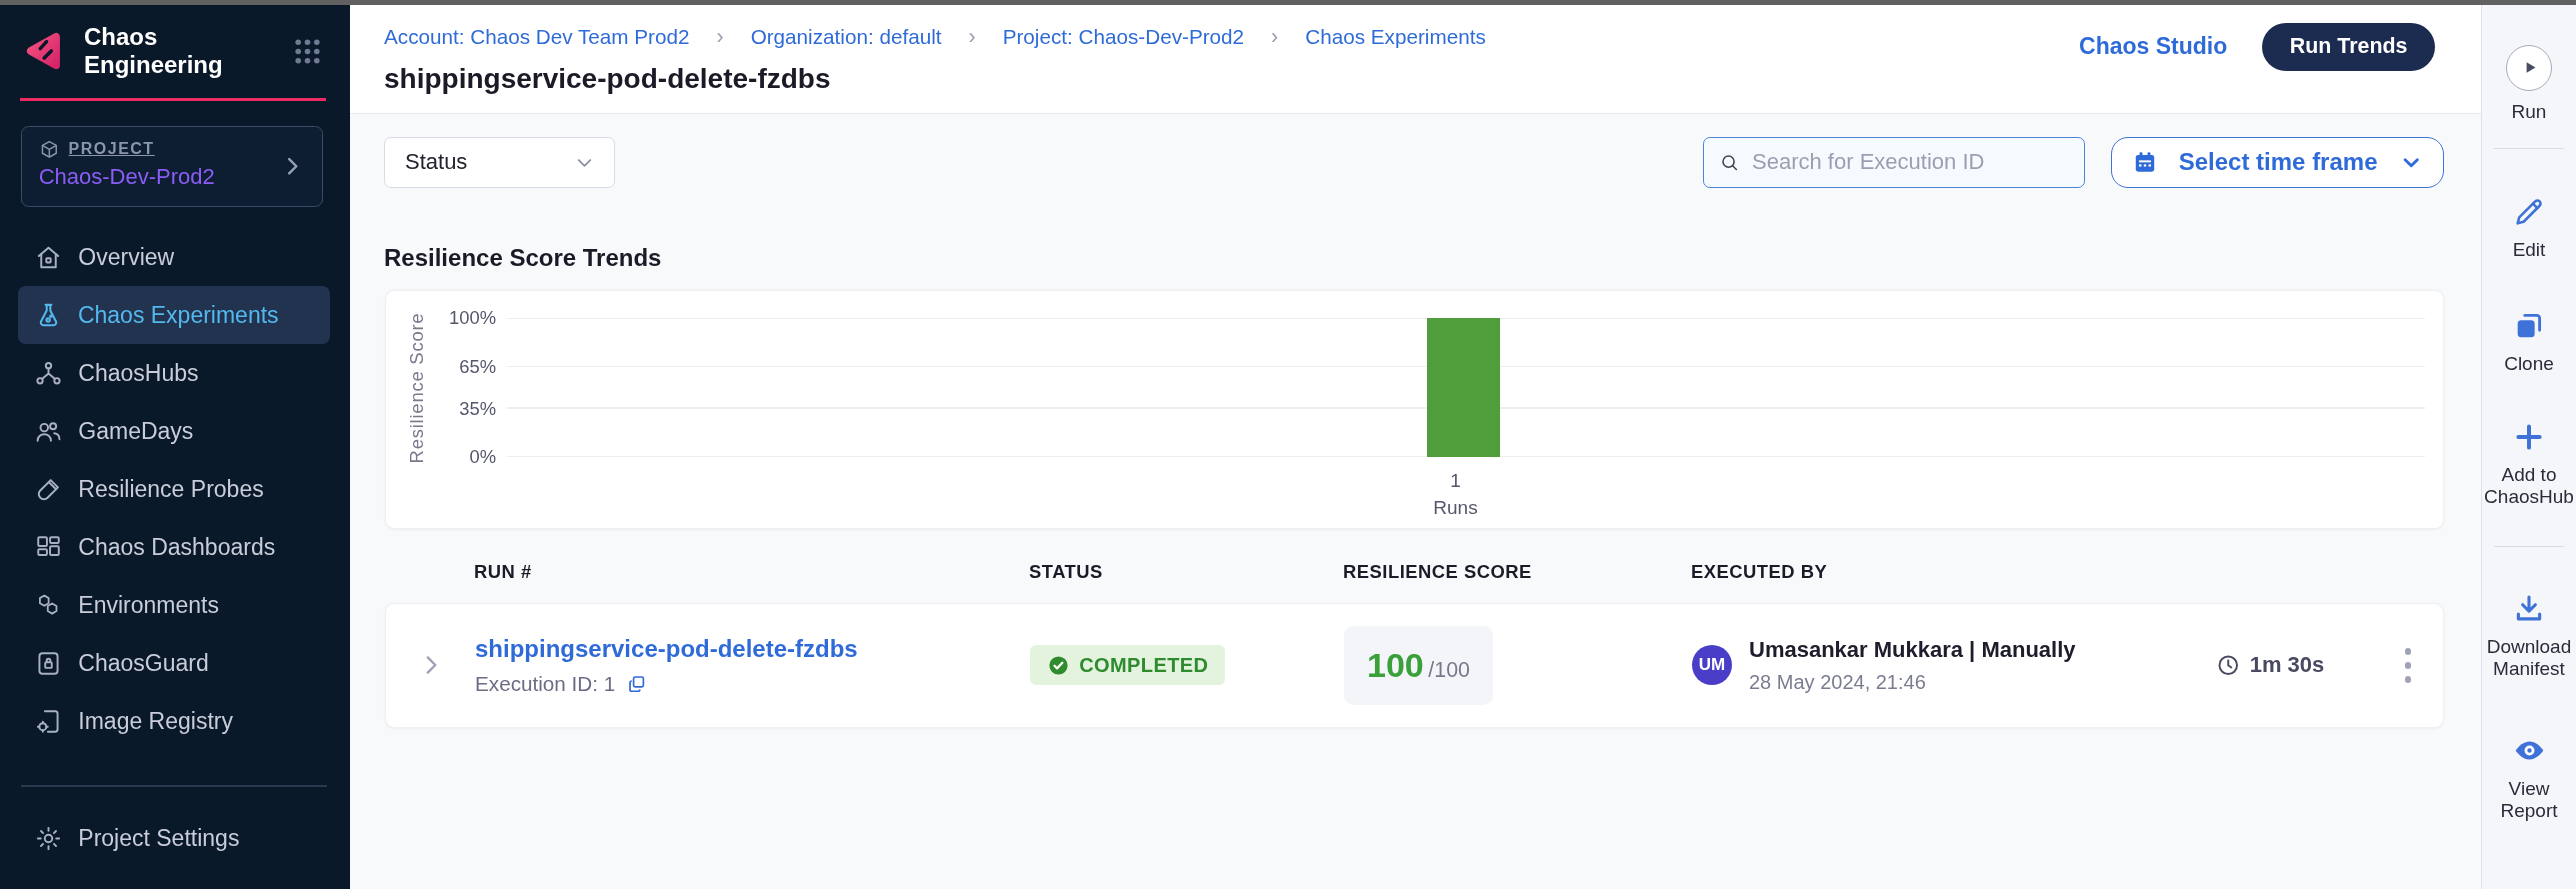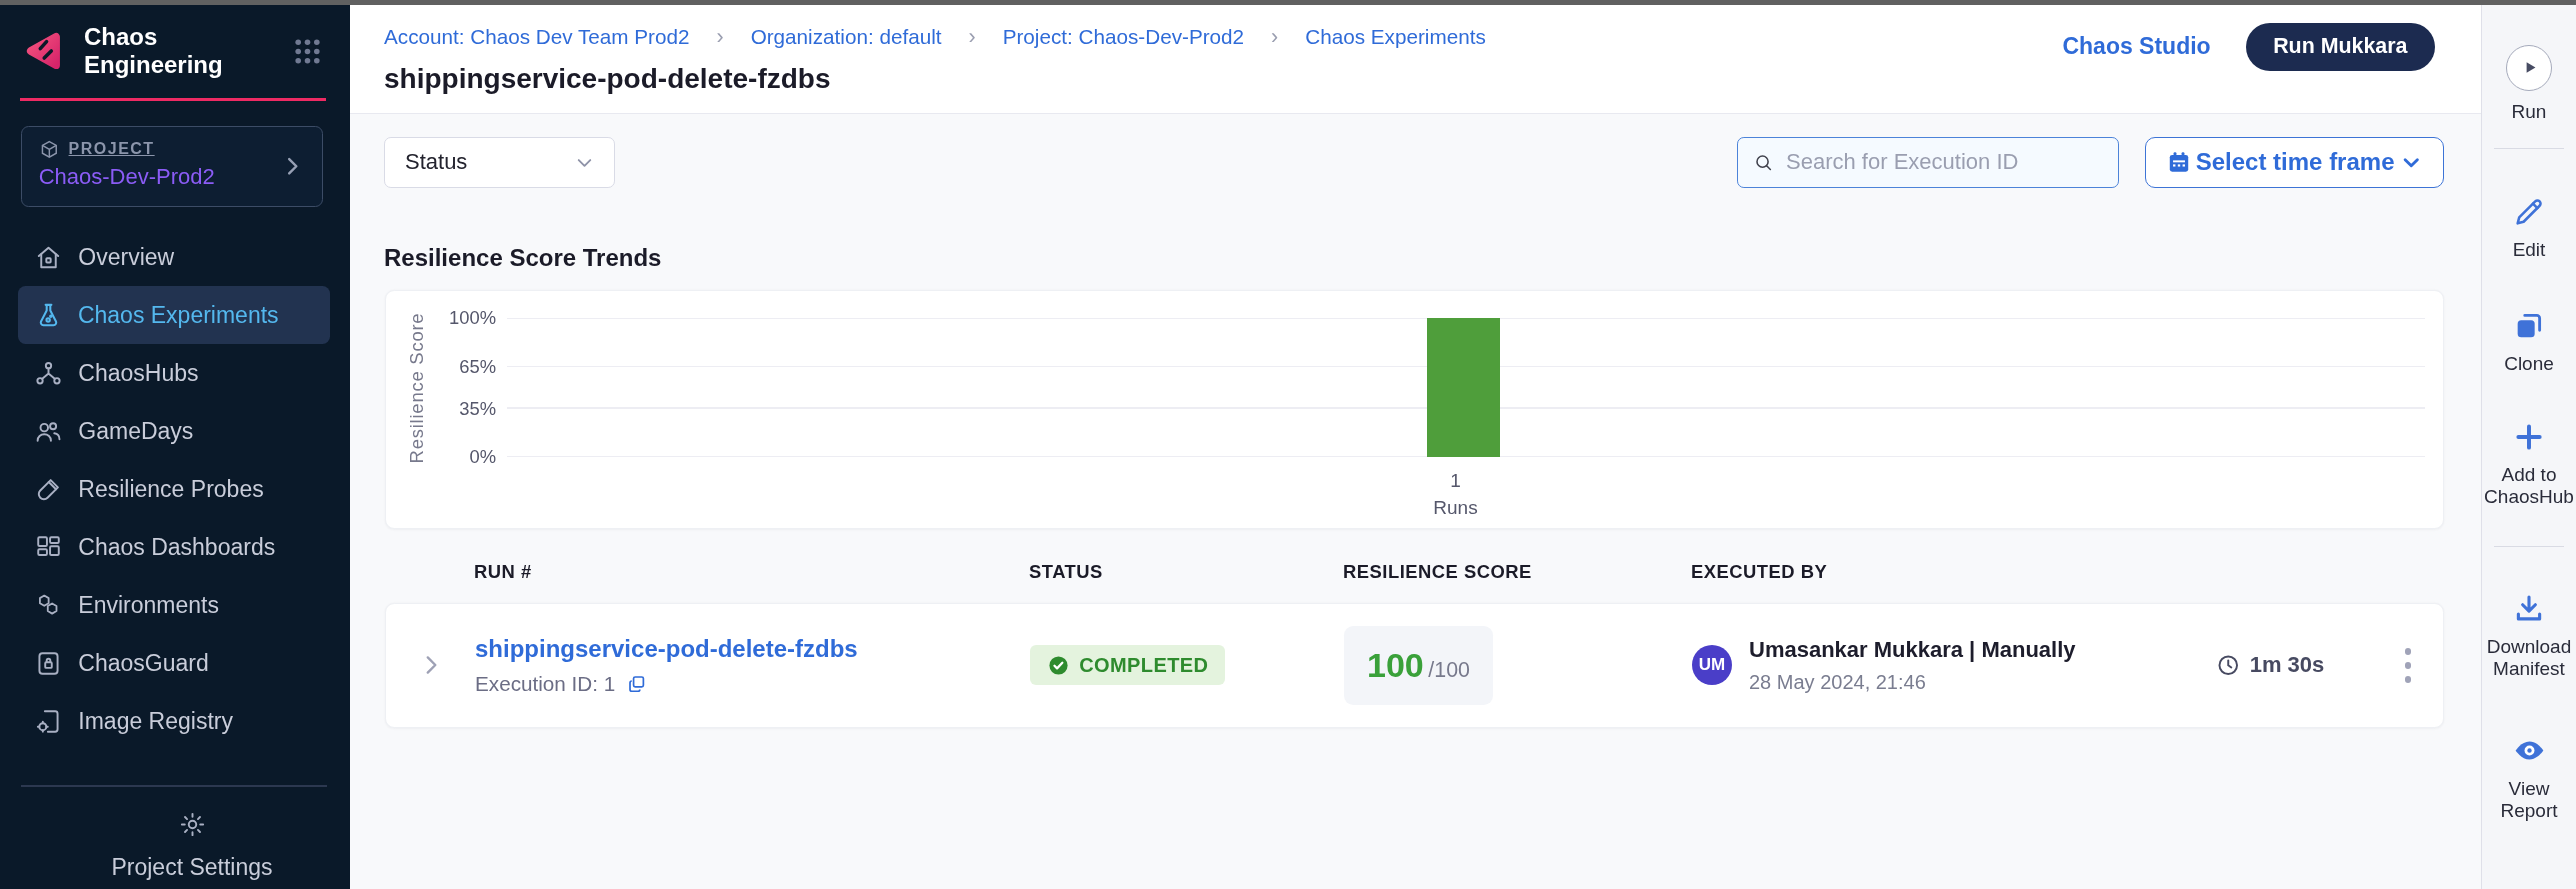--- a/index.html
+++ b/index.html
@@ -22,40 +22,40 @@
   .project-label { font-size:16px; font-weight:700; letter-spacing:1.5px;text-decoration:underline; }
   .project-name { font-size:22px; color:#8b5cf6; margin-top:4px; }
   .project-chevron { position:absolute; right:17px; top:27.5px; color:#97a0b5; }
 
   .nav { margin-top:21.4px; }
   .nav-item { display:flex; align-items:center; height:58px; padding-left:34px; gap:15.3px; font-size:23px; color:#c9cdda; cursor:pointer; }
   .nav-item svg { width:29px; height:29px; color:#a9b0c3; flex:0 0 auto; }
   .nav-item.active { background:#223350; border-radius:7.6px; margin:0 20px 0 17.6px; padding-left:16px; color:#54b8ee; }
   .nav-item.active svg { color:#54b8ee; }
   .side-divider { height:1.5px; background:#2c3850; margin:35px 23px 0 20.7px; }
-  .settings-item { margin-top:23px;flex-direction:column; }
+  .settings-item { margin-top:23px; }
 
   
   .main { position:absolute; left:350px; top:4.6px; bottom:0; right:95px; background:#f8f9fb; }
   .page-header { background:#fff; height:109px; padding:20px 46px 0 34px; border-bottom:0.8px solid #e8e9f0; position:relative; }
   .breadcrumb { display:flex; align-items:center; gap:27px; font-size:20.7px; }
   .breadcrumb a { color:#2f6bd8; text-decoration:none; cursor:pointer; }
   .crumb-sep { color:#9a9eb0; font-size:21.4px; }
   .page-title { font-size:28px; font-weight:700; color:#1b1b28; margin-top:13.8px; }
   .header-right { position:absolute; right:46px; top:18.4px; display:flex; align-items:center; gap:35px; }
   .studio-link { color:#2f6bd8; font-size:23px; font-weight:600; text-decoration:none; cursor:pointer; }
   .run-history-btn { background:#1c2b50; color:#fff; font-size:21.4px; font-weight:600; border:none; border-radius:764px; padding:11.5px 27.5px; cursor:pointer; }
 
   .filter-row { display:flex; justify-content:space-between; align-items:center; margin:23px 37px 0 34px; }
   .status-select { width:231px; height:51px; background:#fff; border:1.5px solid #d9dbe6; border-radius:6.9px; display:flex; align-items:center; justify-content:space-between; padding:0 18.4px 0 20px; font-size:22px; color:#23232e; cursor:pointer; }
   .filter-right { display:flex; gap:26px; }
   .search-box { width:382px; height:51px; background:#f5faff; border:1.5px solid #4c83d9; border-radius:6.9px; display:flex; align-items:center; padding:0 15.3px; gap:12.2px; }
   .search-box input { border:none; outline:none; background:transparent; font-size:22px; color:#33343f; width:100%; font-family:"Liberation Sans",sans-serif; }
   .search-box input::placeholder { color:#9a9eb0; }
-  .timeframe-btn { height:51px; background:#fff; border:1.5px solid #3d74d6; border-radius:10px; display:flex; align-items:center; gap:4px; padding:0 20px; color:#2f6bd8; font-size:24px; font-weight:700; cursor:pointer; }
+  .timeframe-btn { height:51px; background:#fff; border:1.5px solid #3d74d6; border-radius:17px; display:flex; align-items:center; gap:21px; padding:0 20px; color:#2f6bd8; font-size:24px; font-weight:700; cursor:pointer; }
 
   .section-title { font-size:24px; font-weight:700; color:#1b1b28; margin:56px 37px 0 34px; }
   .card { background:#fff; border:0.8px solid #eef0f4; border-radius:9.2px; box-shadow:0 0.8px 2.3px rgba(40,41,61,0.05); }
 
   
   .chart-card { margin:18.4px 37px 0 35px; height:239px; padding:27.5px 18.4px 0 13.8px; }
   .chart-flex { display:flex; }
   .y-axis-title { width:34px; position:relative; height:139px; }
   .y-axis-title span { position:absolute; left:50%; top:50%; transform:translate(-50%,-50%) rotate(-90deg); white-space:nowrap; font-size:18.4px; color:#77798c; letter-spacing:0.8px; }
   .tick-col { width:73px; position:relative; height:139px; font-size:18.4px; color:#55576b; }
@@ -237,21 +237,21 @@
         <span class="crumb-sep">›</span>
         <a>Organization: default</a>
         <span class="crumb-sep">›</span>
         <a>Project: Chaos-Dev-Prod2</a>
         <span class="crumb-sep">›</span>
         <a>Chaos Experiments</a>
       </div>
       <h1 class="page-title">shippingservice-pod-delete-fzdbs</h1>
       <div class="header-right">
         <a class="studio-link">Chaos Studio</a>
-        <button class="run-history-btn">Run Mukkara</button>
+        <button class="run-history-btn">Run Trends</button>
       </div>
     </header>
 
     <div class="filter-row">
       <div class="status-select">
         <span>Status</span>
         <svg width="23" height="23" viewBox="0 0 24 24" fill="none" stroke="#8f93a8" stroke-width="2" stroke-linecap="round" stroke-linejoin="round">
             <path d="M6 9.5l6 6 6-6"></path>
           </svg>
       </div>

